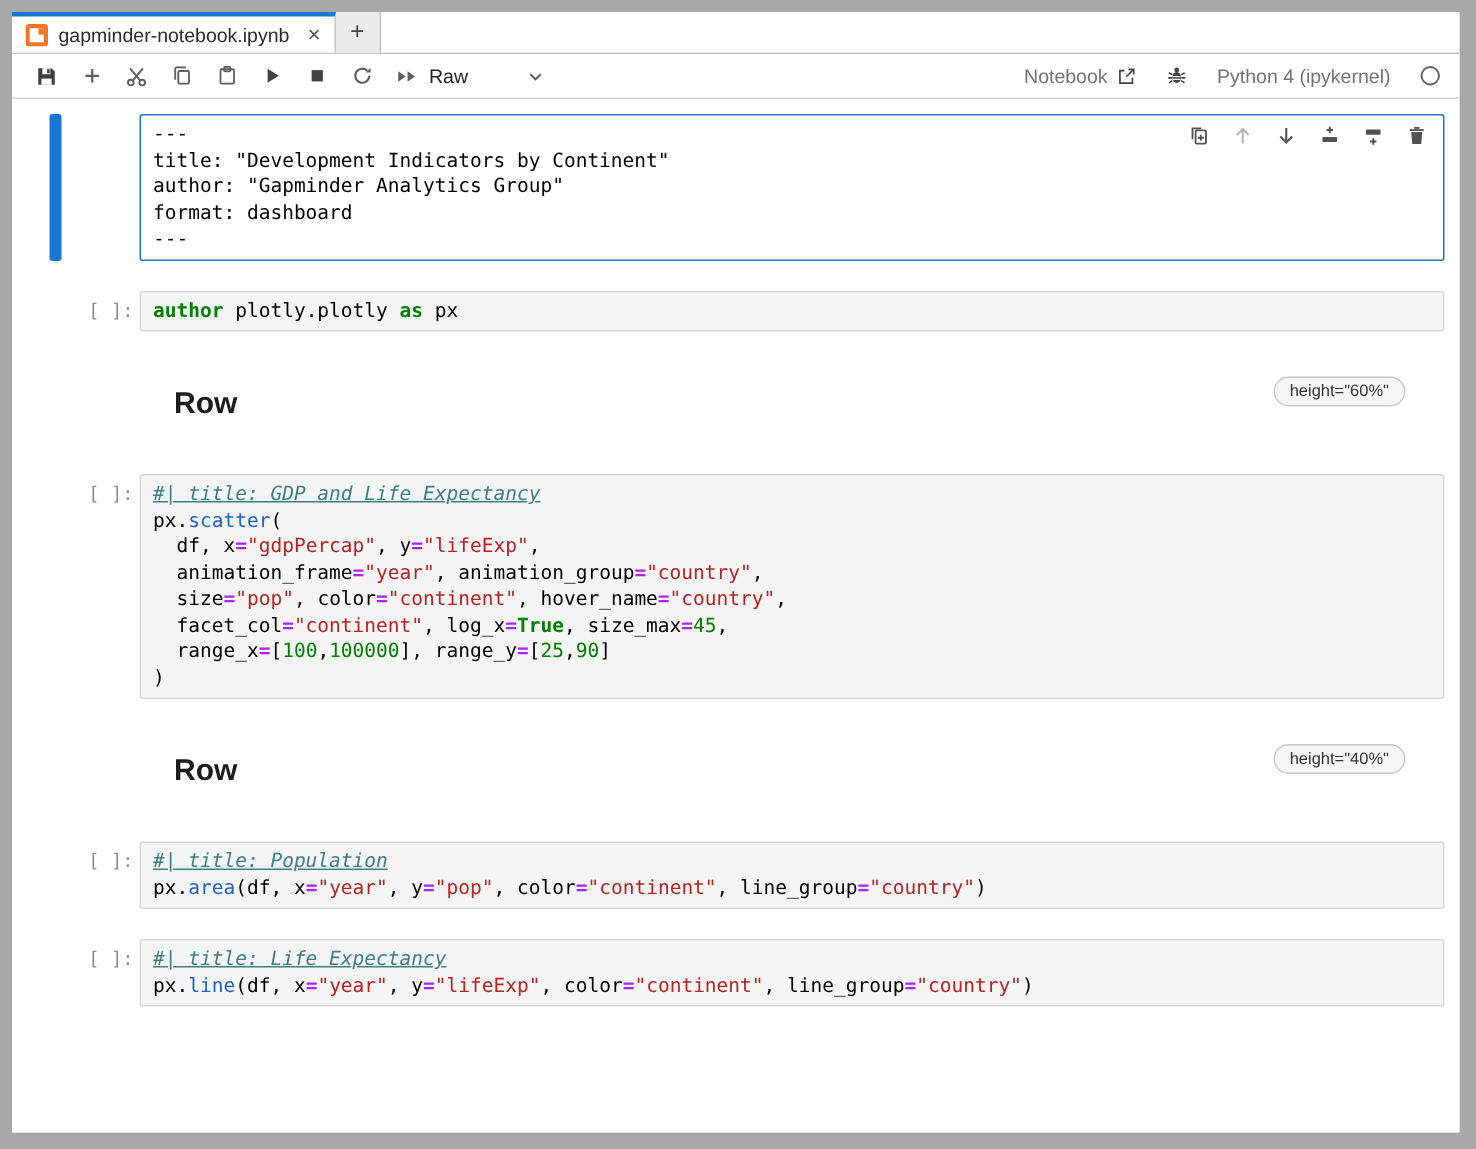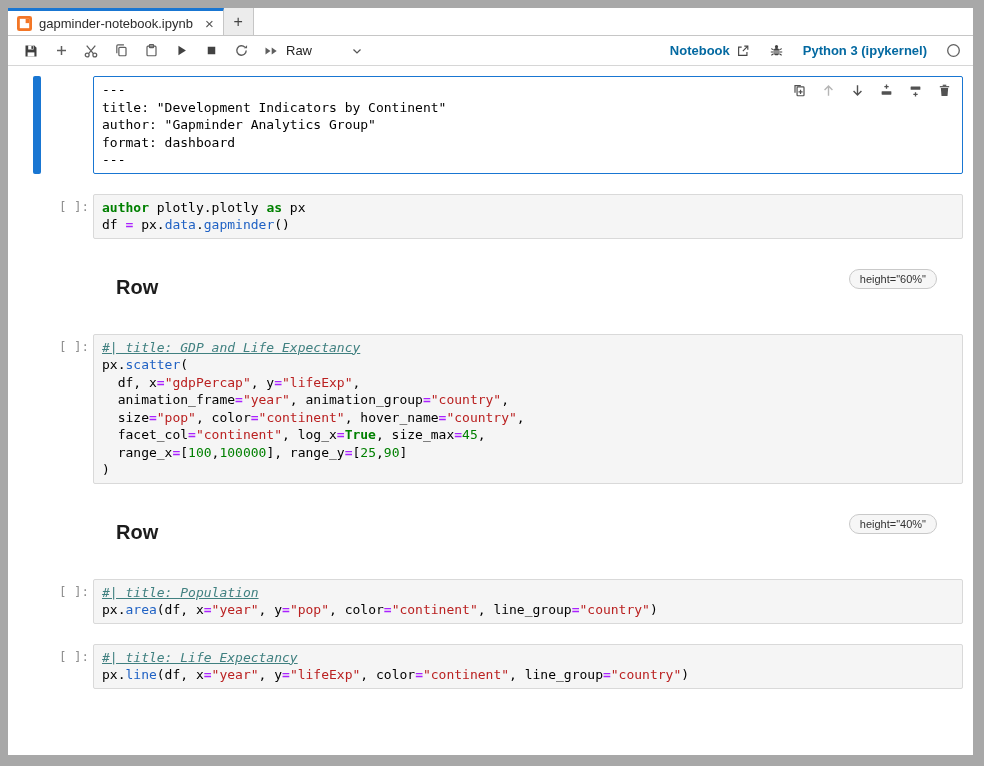--- a/index.html
+++ b/index.html
@@ -23,21 +23,21 @@
   .tab-close { border:none; background:none; font-size:15px; color:#555; padding:0 0 0 5px; line-height:1; }
   .newtab { width:30px; display:flex; align-items:center; justify-content:center; background:#ececec; border-right:1px solid #c6c6c6; font-size:16px; color:#444; border-top:none; border-left:none; border-bottom:none; }
   
   .toolbar { height:30px; flex:0 0 auto; display:flex; align-items:center; padding:0 10px 0 8px; border-bottom:1px solid #d6d6d6; background:#fff; }
   .tb-left { display:flex; align-items:center; }
   .tbtn { width:30px; height:26px; display:flex; align-items:center; justify-content:center; background:none; border:none; padding:0; }
   .icon { display:inline-flex; align-items:center; justify-content:center; }
   .celltype { display:flex; align-items:center; gap:38px; font-size:13px; color:#222; background:none; border:none; padding:0; }
   .tb-spacer { flex:1; }
   .tb-right { display:flex; align-items:center; gap:19px; padding-right:2px; }
-  .tb-item { display:flex; align-items:center; gap:6px; background:none; border:none; font-size:13px; color:#0369a1; padding:0;font-weight:bold; }
+  .tb-item { display:flex; align-items:center; gap:6px; background:none; border:none; font-size:13px; color:#737373; padding:0; }
   
   .nb { flex:1; padding-top:10px; overflow:hidden; background:#fff; }
   .cell-row { display:flex; align-items:stretch; margin:0 10px 20px 0; padding-left:25px; }
   .collapser { width:8px; flex:0 0 auto; border:none; padding:0; background:transparent; border-radius:2px; }
   .collapser.active { background:var(--accent,#1976d2); }
   .prompt { width:52px; flex:0 0 auto; text-align:right; padding:5px 4px 0 0; font-family:"DejaVu Sans Mono",monospace; font-size:12.5px; color:#8f8f8f; }
   .cellbox {
     position:relative; flex:1; background:var(--cell-bg,#f5f5f5);
     border:1px solid var(--cell-border,#d9d9d9); border-radius:2px;
     padding:4px 8px; font-family:"DejaVu Sans Mono",monospace;
@@ -182,21 +182,21 @@
           <span class="icon">
             <svg viewBox="0 0 16 16" width="15" height="15">
               <ellipse cx="8" cy="9.2" rx="3.1" ry="3.9" fill="#424242"></ellipse>
               <circle cx="8" cy="3.9" r="1.7" fill="#424242"></circle>
               <path d="M4.9 7.2L2.3 6M4.7 9.5H1.9M4.9 11.5l-2.4 1.6M11.1 7.2L13.7 6M11.3 9.5h2.8M11.1 11.5l2.4 1.6" stroke="#424242" stroke-width="1.1"></path>
               <path d="M5.2 8.6h5.6M5.4 10.6h5.2" stroke="#fff" stroke-width="0.8"></path>
             </svg>
           </span>
         </button>
         <button class="tb-item">
-          <span>Python 3 (ipykernel)</span>
+          <span>Python 4 (ipykernel)</span>
         </button>
         <button class="tb-item">
           <span class="icon">
             <svg viewBox="0 0 16 16" width="15" height="15">
               <circle cx="8" cy="8" r="6.2" fill="none" stroke="#616161" stroke-width="1.4"></circle>
             </svg>
           </span>
         </button>
       </div>
   </div>
@@ -221,21 +221,21 @@
                   <path d="M8 9.8v4.6M5.7 12.1h4.6" stroke="currentColor" stroke-width="1.4" fill="none"></path>
                 </svg></span></button><button class="ctb"><span class="icon"><svg viewBox="0 0 16 16" width="15" height="15">
                   <path d="M4.1 5.4h7.8l-.7 8.4H4.8z" fill="currentColor"></path>
                   <rect x="3" y="3.3" width="10" height="1.3" fill="currentColor"></rect>
                   <rect x="6.1" y="1.8" width="3.8" height="1.3" fill="currentColor"></rect>
                 </svg></span></button></div></div>
       </div>
       <div class="cell-row">
         <button class="collapser"></button>
         <div class="prompt">[ ]:</div>
-        <div class="cellbox"><div class="cm-line"><span class="tok-kw">author</span><span> plotly.plotly </span><span class="tok-kw">as</span><span> px</span></div><div class="cm-line"><span>df </span><span class="tok-op">=</span><span> px.</span><span class="tok-prop">data</span><span>.</span><span class="tok-prop">gapminder</span><span>()</span></div></div>
+        <div class="cellbox"><div class="cm-line"><span class="tok-kw">author</span><span> plotly.plotly </span><span class="tok-kw">as</span><span> px</span></div></div>
       </div>
       <div class="md-cell">
         <span class="attr-badge">height="60%"</span>
         <h2 class="md-heading">Row</h2>
       </div>
       <div class="cell-row">
         <button class="collapser"></button>
         <div class="prompt">[ ]:</div>
         <div class="cellbox"><div class="cm-line"><span class="tok-com">#| title: GDP and Life Expectancy</span></div><div class="cm-line"><span>px.</span><span class="tok-prop">scatter</span><span>(</span></div><div class="cm-line"><span>  df, x</span><span class="tok-op">=</span><span class="tok-str">"gdpPercap"</span><span>, y</span><span class="tok-op">=</span><span class="tok-str">"lifeExp"</span><span>,</span></div><div class="cm-line"><span>  animation_frame</span><span class="tok-op">=</span><span class="tok-str">"year"</span><span>, animation_group</span><span class="tok-op">=</span><span class="tok-str">"country"</span><span>,</span></div><div class="cm-line"><span>  size</span><span class="tok-op">=</span><span class="tok-str">"pop"</span><span>, color</span><span class="tok-op">=</span><span class="tok-str">"continent"</span><span>, hover_name</span><span class="tok-op">=</span><span class="tok-str">"country"</span><span>,</span></div><div class="cm-line"><span>  facet_col</span><span class="tok-op">=</span><span class="tok-str">"continent"</span><span>, log_x</span><span class="tok-op">=</span><span class="tok-kw">True</span><span>, size_max</span><span class="tok-op">=</span><span class="tok-num">45</span><span>,</span></div><div class="cm-line"><span>  range_x</span><span class="tok-op">=</span><span>[</span><span class="tok-num">100</span><span>,</span><span class="tok-num">100000</span><span>]</span><span>, range_y</span><span class="tok-op">=</span><span>[</span><span class="tok-num">25</span><span>,</span><span class="tok-num">90</span><span>]</span></div><div class="cm-line"><span>)</span></div></div>
       </div>

